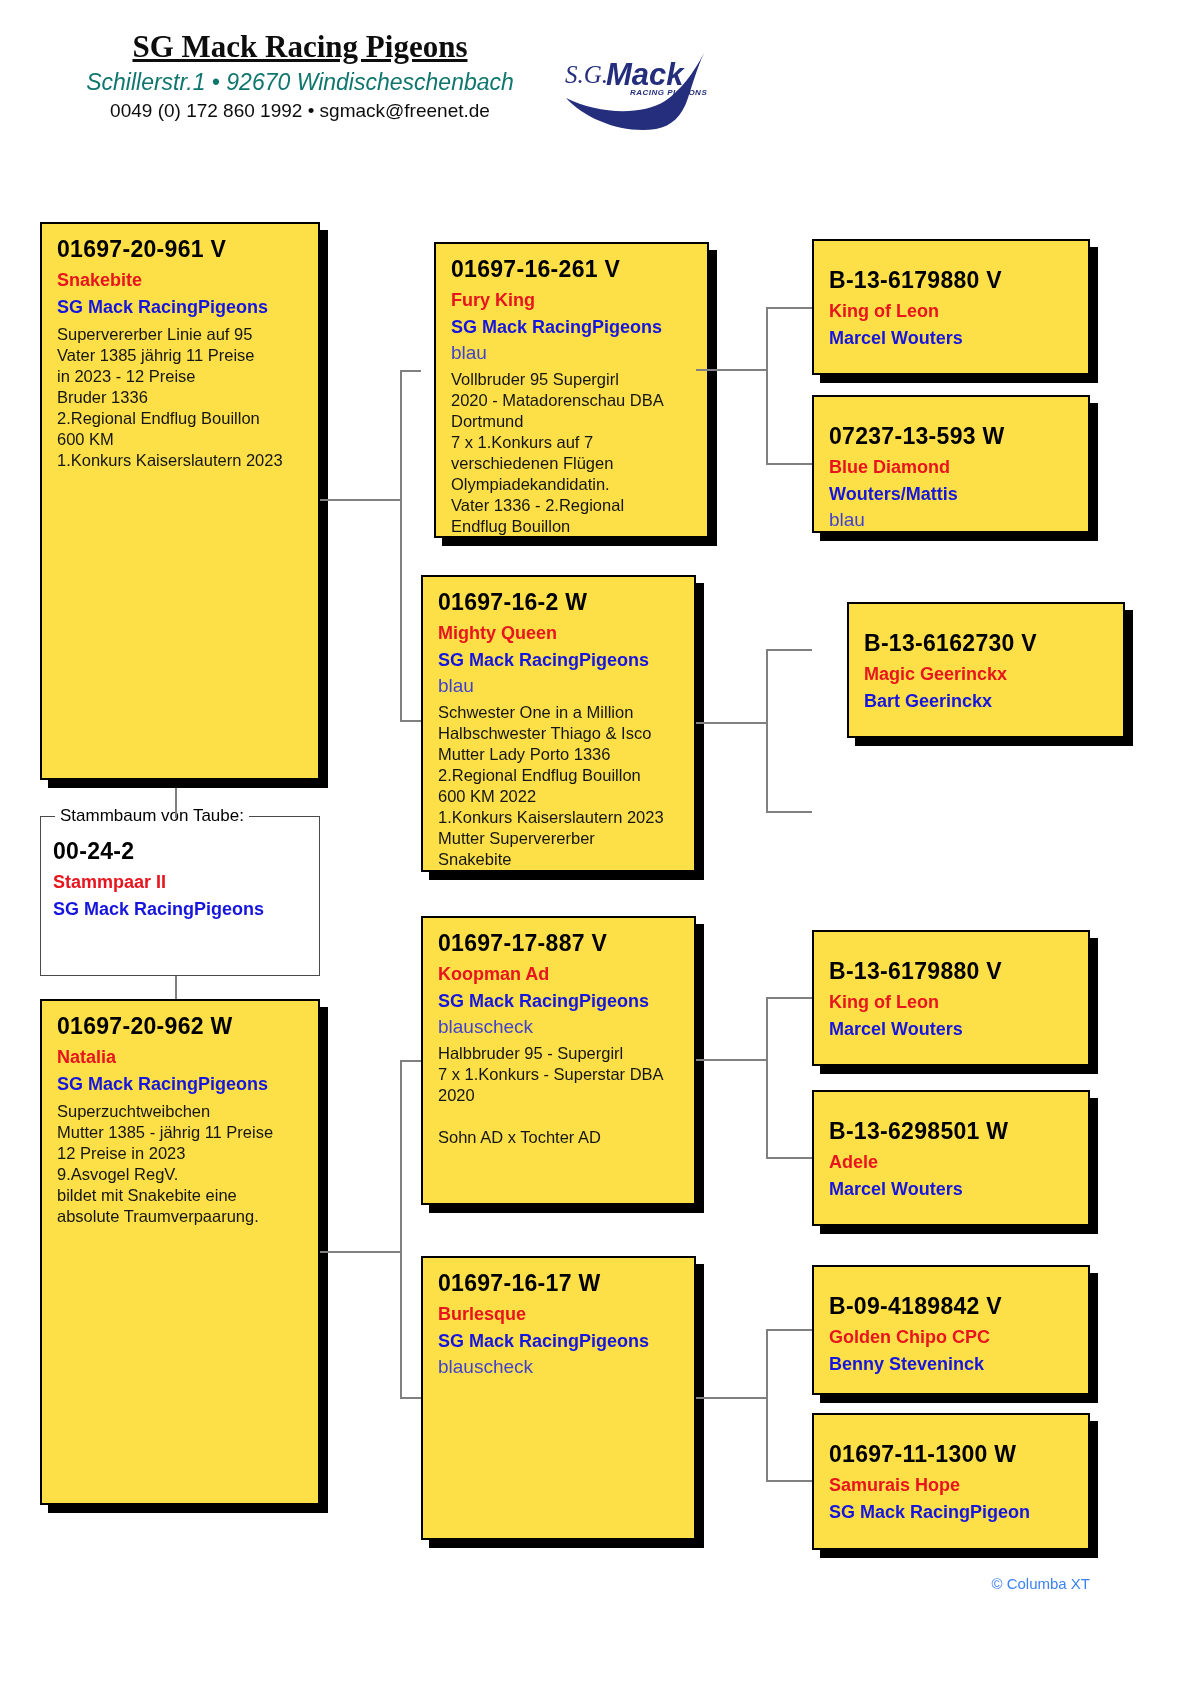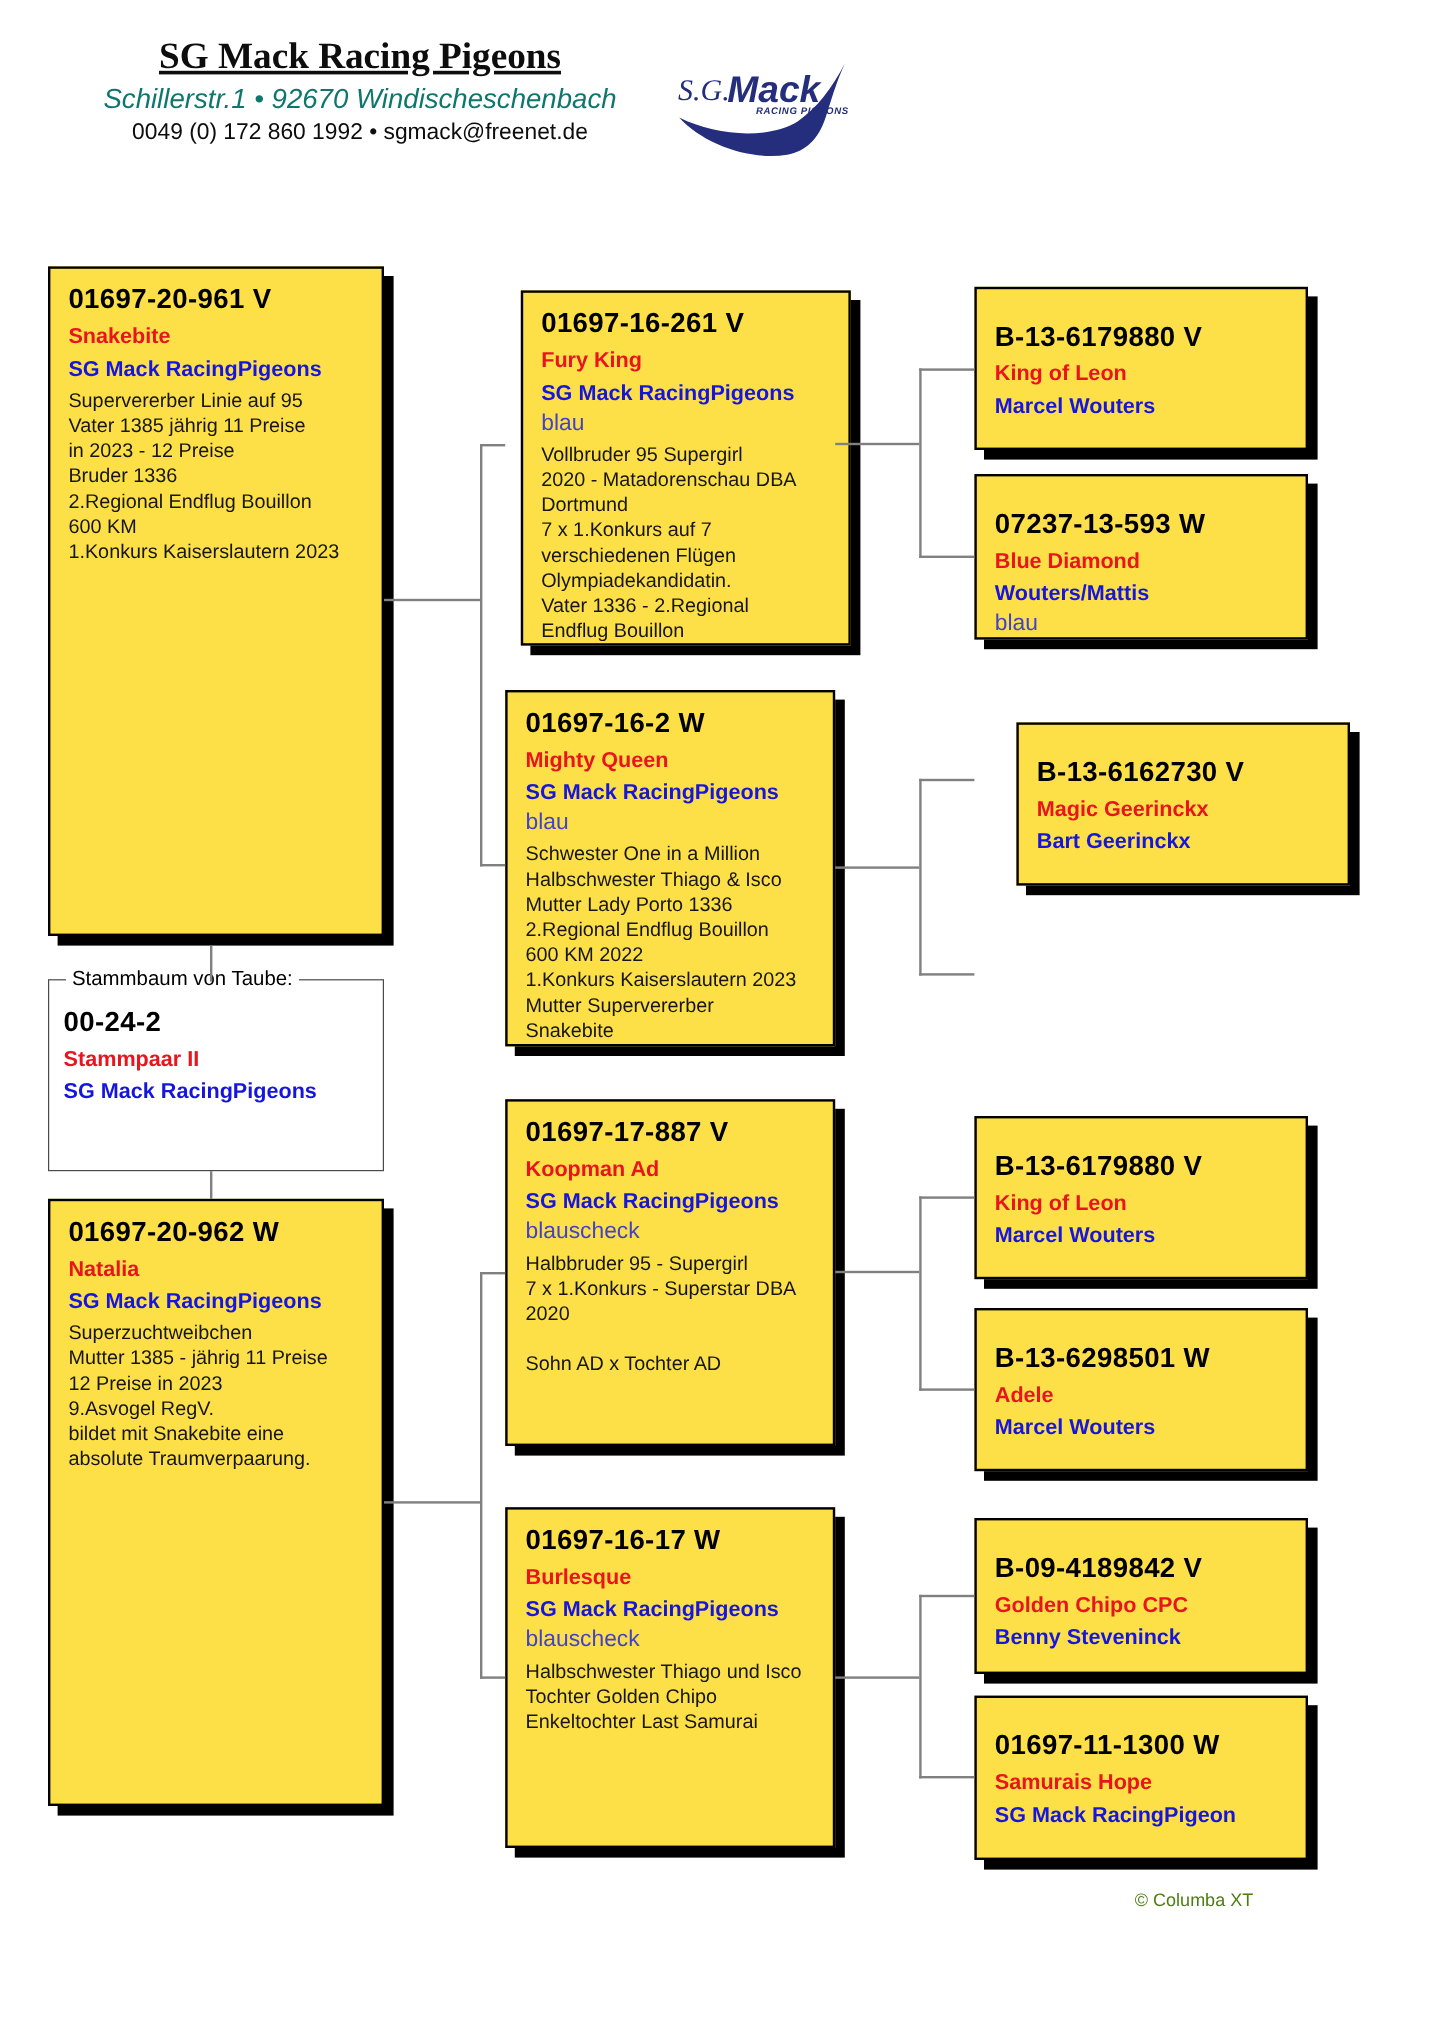--- a/index.html
+++ b/index.html
@@ -27,21 +27,21 @@
   fieldset.subject { position:absolute; left:40px; top:806px; width:280px; height:170px;
                      border:1px solid #4a4a4a; background:#fff; margin:0; padding:6px 12px; box-sizing:border-box; }
   fieldset.subject legend { font-size:17px; color:#000; padding:0 5px; margin-left:2px; }
   fieldset.subject .ring { margin-top:6px; }
 
   
   .hline { position:absolute; height:2px; background:#808080; }
   .vline { position:absolute; width:2px;  background:#808080; }
 
   
-  .copyright { position:absolute; top:1575px; left:900px; width:190px; text-align:center; font-size:15px; color:#4d7c0f; }
+  .copyright { position:absolute; top:1575px; left:900px; width:190px; text-align:right; font-size:15px; color:#3b82f6; }
 </style>
 </head>
 <body>
 
 <div class="page">
 
   <div class="header">
     <div class="h-title">SG Mack Racing Pigeons</div>
     <div class="h-address">Schillerstr.1 • 92670 Windischeschenbach</div>
     <div class="h-contact">0049 (0) 172 860 1992 • sgmack@freenet.de</div>
@@ -127,23 +127,20 @@
 2020
 
 Sohn AD x Tochter AD</div>
   </div>
 
   <div class="pbox" style="left:421px;top:1256px;width:275px;height:284px;">
     <div class="ring">01697-16-17 W</div>
     <div class="pname">Burlesque</div>
     <div class="fancier">SG Mack RacingPigeons</div>
     <div class="cnote">blauscheck</div>
-    <div class="desc">Halbschwester Thiago und Isco
-Tochter Golden Chipo
-Enkeltochter Last Samurai</div>
   </div>
 
   <div class="pbox gen3" style="left:812px;top:239px;width:278px;height:136px;">
     <div class="ring">B-13-6179880 V</div>
     <div class="pname">King of Leon</div>
     <div class="fancier">Marcel Wouters</div>
   </div>
 
   <div class="pbox gen3" style="left:812px;top:395px;width:278px;height:138px;">
     <div class="ring">07237-13-593 W</div>

